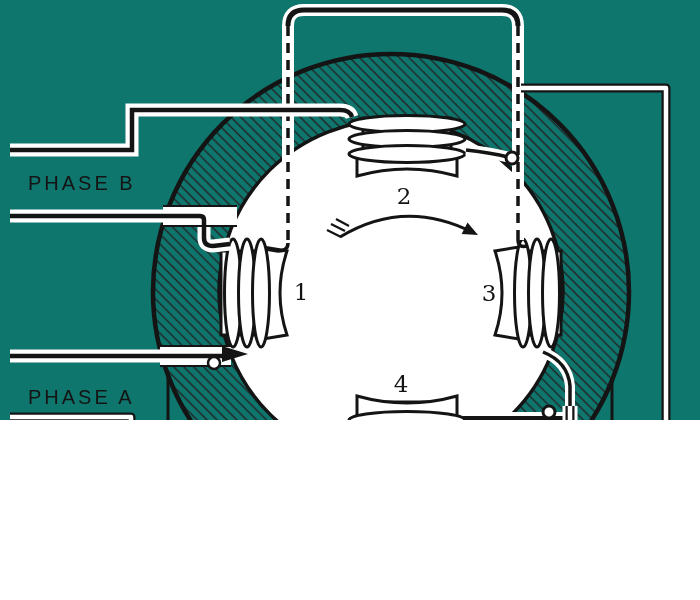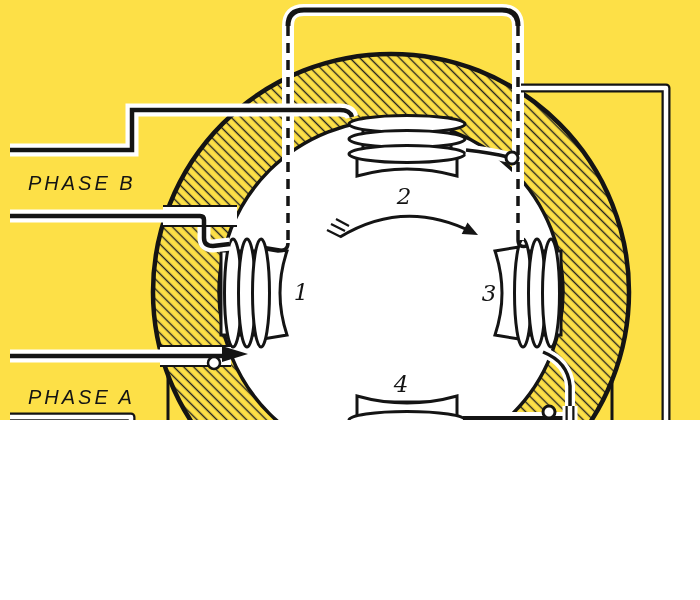--- a/index.html
+++ b/index.html
@@ -1,16 +1,16 @@
 <!DOCTYPE html>
 <html><head>
 <meta charset="utf-8">
 <style>
   html,body{margin:0;padding:0;background:#ffffff;}
-  .figure-wrap{position:relative;width:700px;height:420px;background:#fde047;overflow:hidden;font-style:italic;}
+  .figure-wrap{position:relative;width:700px;height:420px;background:#0f766e;overflow:hidden;}
   svg{display:block;}
   .phase-label{font-family:"Liberation Sans",sans-serif;font-size:20px;letter-spacing:3px;fill:#141414;}
   .pole-num{font-family:"DejaVu Serif",serif;font-size:23px;fill:#141414;}
 </style>
 </head>
 <body>
 
 <div class="figure-wrap">
 <svg width="700" height="600" viewBox="0 0 700 600">
   <defs>

